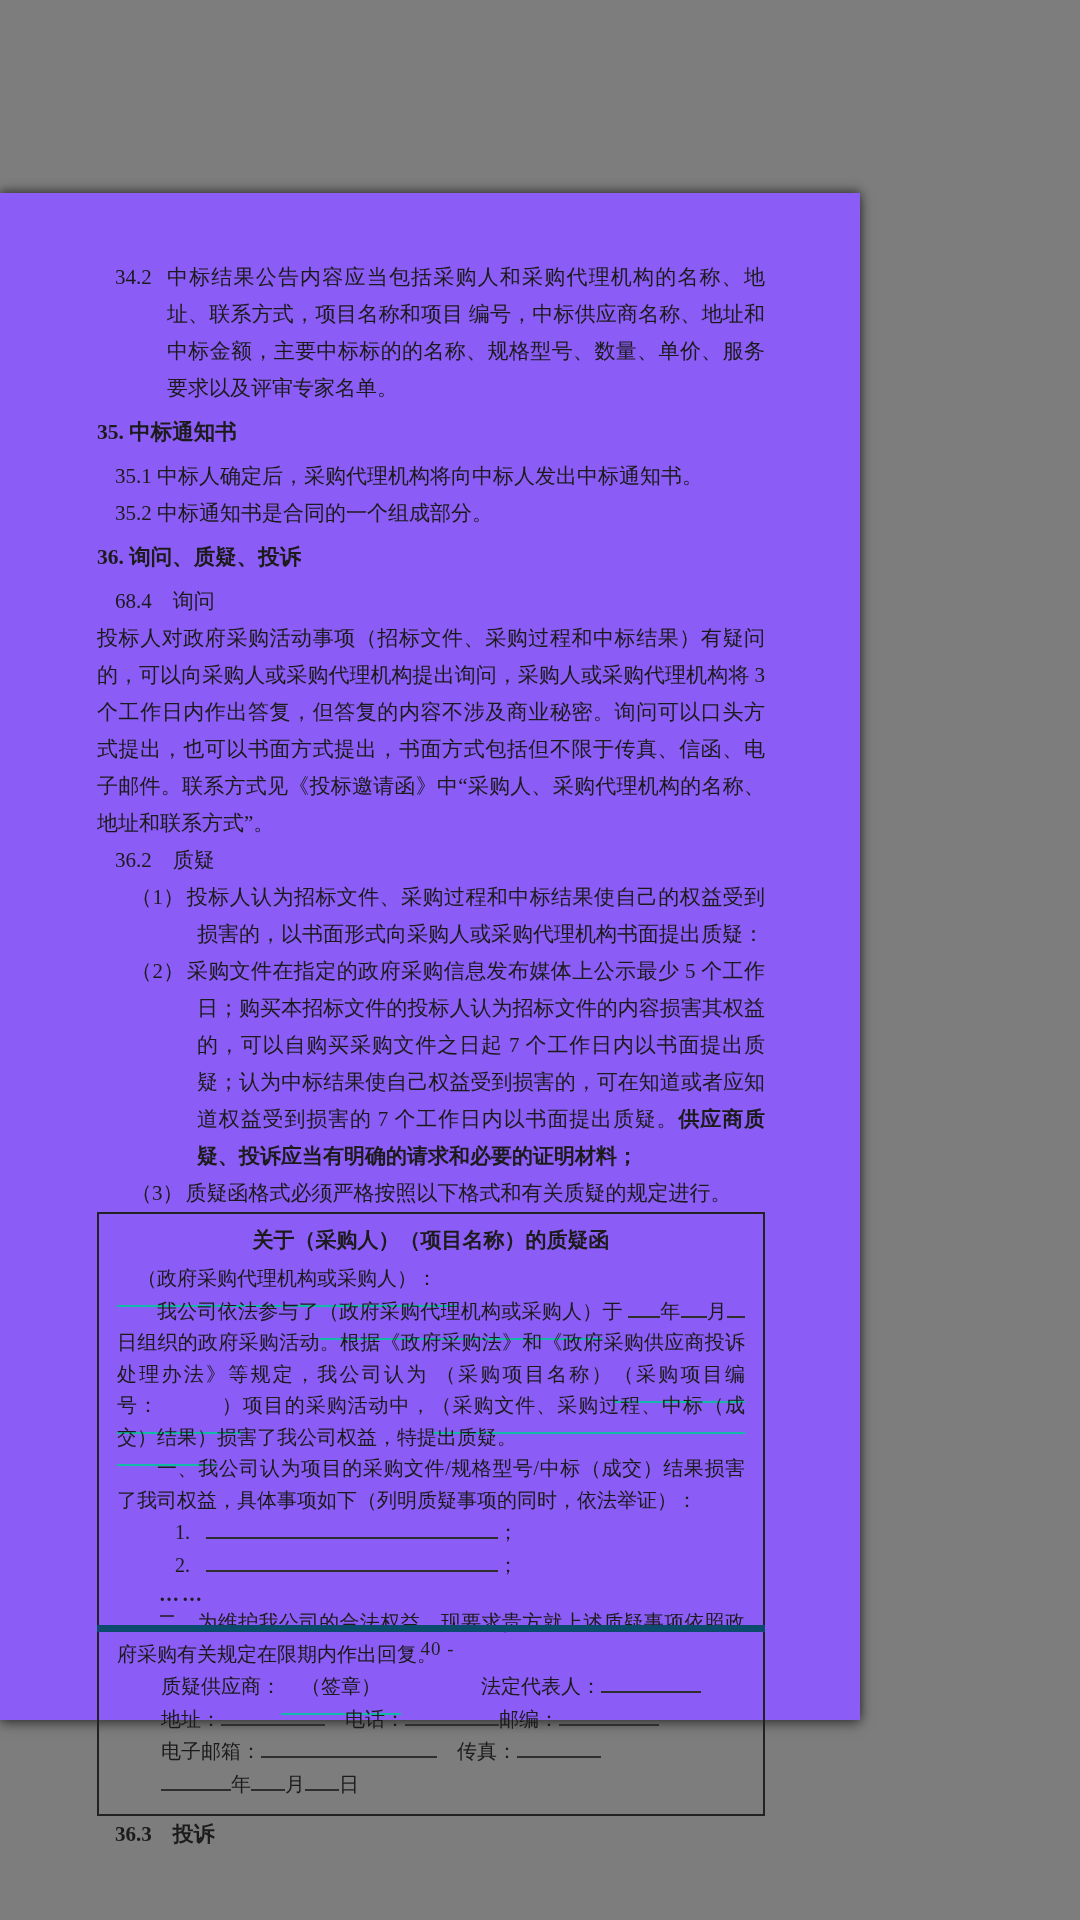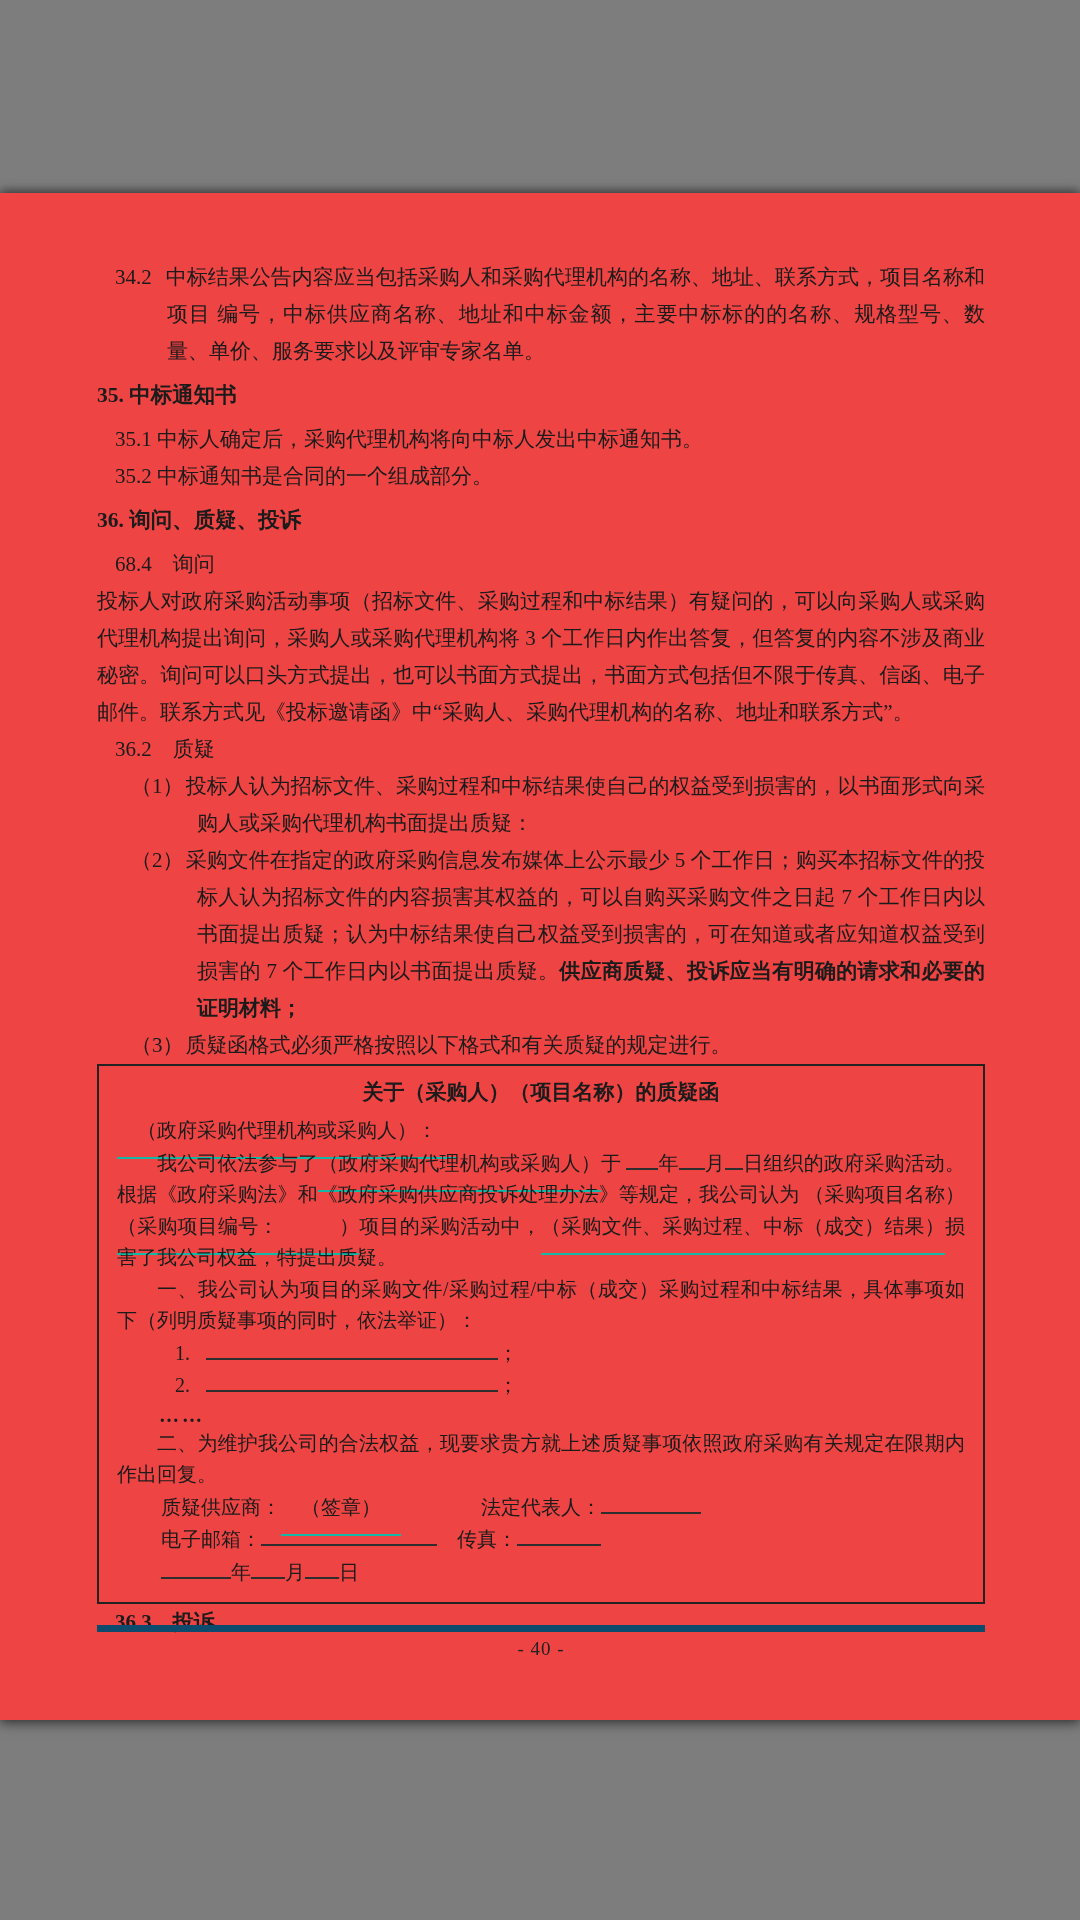--- a/index.html
+++ b/index.html
@@ -6,22 +6,22 @@
   body {
     width:1080px; height:1920px;
     background:#7d7d7d;
     font-family:"Liberation Serif","DejaVu Serif",serif;
     position:relative;
     overflow:hidden;
   }
   .viewer-bg { position:absolute; inset:0; }
   .doc-page {
     position:absolute; left:0; top:193px;
-    width:1080px; height:1527px;
-    background:#ef4444;
+    width:860px; height:1527px;
+    background:#8b5cf6;
     box-shadow:0 3px 12px rgba(0,0,0,.55), 0 -3px 9px rgba(0,0,0,.35);
     color:#1b1b1b;
   }
   .content {
     padding:66px 95px 0 97px;
     font-size:21px; line-height:37px;
     text-align:justify;
   }
   .content > div { margin:0; }
   .h1 { font-weight:bold; font-size:21.5px; margin:7px 0; }
@@ -82,26 +82,27 @@
           <div class="bodyp"><span class="">投标人对政府采购活动事项（招标文件、采购过程和中标结果）有疑问的，可以向采购人或采购代理机构提出询问，采购人或采购代理机构将 3 个工作日内作出答复，但答复的内容不涉及商业秘密。询问可以口头方式提出，也可以书面方式提出，书面方式包括但不限于传真、信函、电子邮件。联系方式见《投标邀请函》中“采购人、采购代理机构的名称、地址和联系方式”。</span></div>
           <div class="numline"><span class="">36.2　质疑</span></div>
           <div class="item"><span class="num">（1）</span><span class="">投标人认为招标文件、采购过程和中标结果使自己的权益受到损害的，以书面形式向采购人或采购代理机构书面提出质疑：</span></div>
           <div class="item"><span class="num">（2）</span><span class="">采购文件在指定的政府采购信息发布媒体上公示最少 5 个工作日；购买本招标文件的投标人认为招标文件的内容损害其权益的，可以自购买采购文件之日起 7 个工作日内以书面提出质疑；认为中标结果使自己权益受到损害的，可在知道或者应知道权益受到损害的 7 个工作日内以书面提出质疑。</span><span class="b">供应商质疑、投诉应当有明确的请求和必要的证明材料；</span></div>
           <div class="item"><span class="num">（3）</span><span class="">质疑函格式必须严格按照以下格式和有关质疑的规定进行。</span></div>
         </div>
       <div class="letter-box" id="letter-box">
           <div class="title"><span class="">关于（采购人）（项目名称）的质疑函</span></div>
           <div class="salute"><span class="u">　（政府采购代理机构或采购人）：　</span></div>
           <div class="p"><span class="">我公司依法参与了</span><span class="u">（政府采购代理机构或采购人）</span><span class="">于 </span><span class="bl" style="width: 32px;"></span><span class="">年</span><span class="bl" style="width: 26px;"></span><span class="">月</span><span class="bl" style="width: 18px;"></span><span class="">日组织的政府采购活动。根据《政府采购法》和《政府采购供应商投诉处理办法》等规定，我公司认为 （采购项目名称）</span><span class="u">（采购项目编号：　　　）</span><span class="">项目的采购活动中，</span><span class="u">（采购文件、采购过程、中标（成交）结果）</span><span class="">损害了我公司权益，特提出质疑。</span></div>
-          <div class="p"><span class="">一、我公司认为项目的采购文件/采购过程/中标（成交）采购过程和中标结果，具体事项如下（列明质疑事项的同时，依法举证）：</span></div>
+          <div class="p"><span class="">一、我公司认为项目的采购文件/规格型号/中标（成交）结果损害了我司权益，具体事项如下（列明质疑事项的同时，依法举证）：</span></div>
           <div class="blankline"><span class="num">1.</span><span class="bl" style="width: 292px;"></span><span class="">；</span></div>
           <div class="blankline"><span class="num">2.</span><span class="bl" style="width: 292px;"></span><span class="">；</span></div>
           <div class="dots"><span class="">……</span></div>
           <div class="p"><span class="">二、为维护我公司的合法权益，现要求贵方就上述质疑事项依照政府采购有关规定在限期内作出回复。</span></div>
           <div class="sig"><span class="">质疑供应商：</span><span class="u">　（签章）　</span><span class="">　　　　</span><span class="">法定代表人：</span><span class="bl" style="width: 100px;"></span></div>
+          <div class="sig"><span class="">地址：</span><span class="bl" style="width: 104px;"></span><span class="">　电话：</span><span class="bl" style="width: 94px;"></span><span class="">邮编：</span><span class="bl" style="width: 100px;"></span></div>
           <div class="sig"><span class="">电子邮箱：</span><span class="bl" style="width: 176px;"></span><span class="">　传真：</span><span class="bl" style="width: 84px;"></span></div>
           <div class="sig"><span class="bl" style="width: 70px;"></span><span class="">年</span><span class="bl" style="width: 34px;"></span><span class="">月</span><span class="bl" style="width: 34px;"></span><span class="">日</span></div>
         </div>
       <div id="tail-blocks">
           <div class="numline bold"><span class="">36.3　投诉</span></div>
         </div>
     </div>
     <div class="footer">
       <div class="page-num">- 40 -</div>
     </div>

